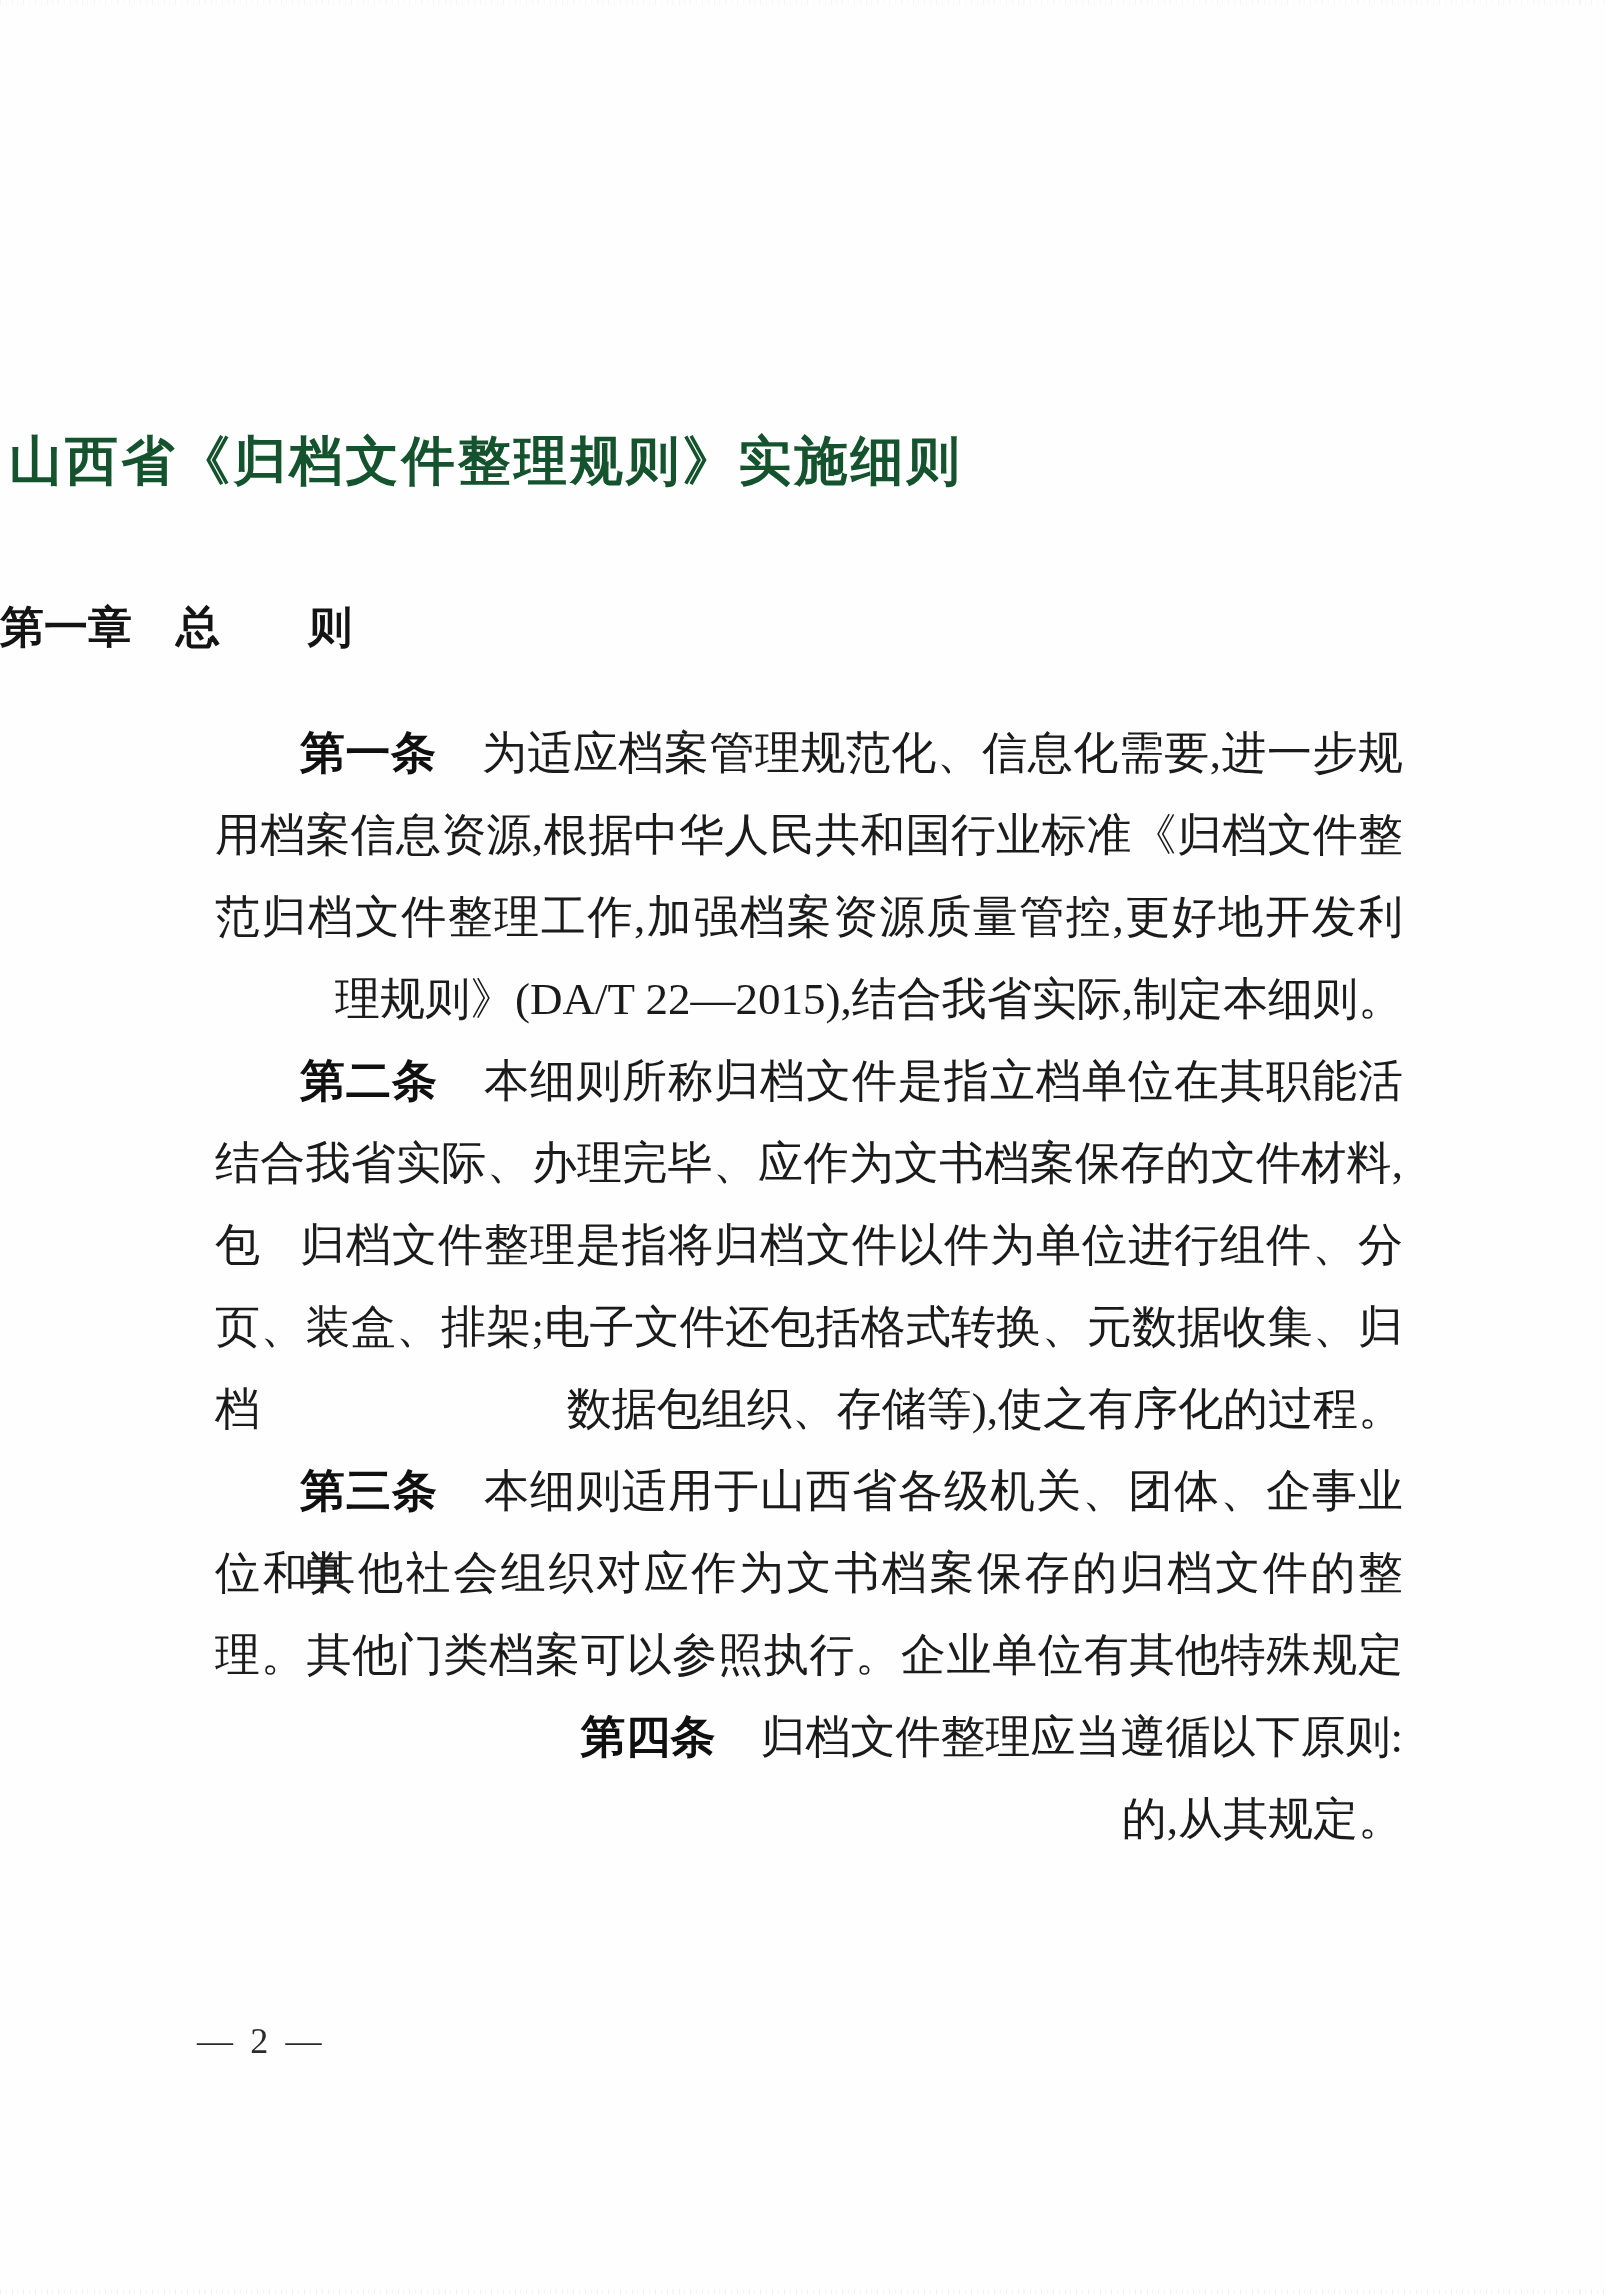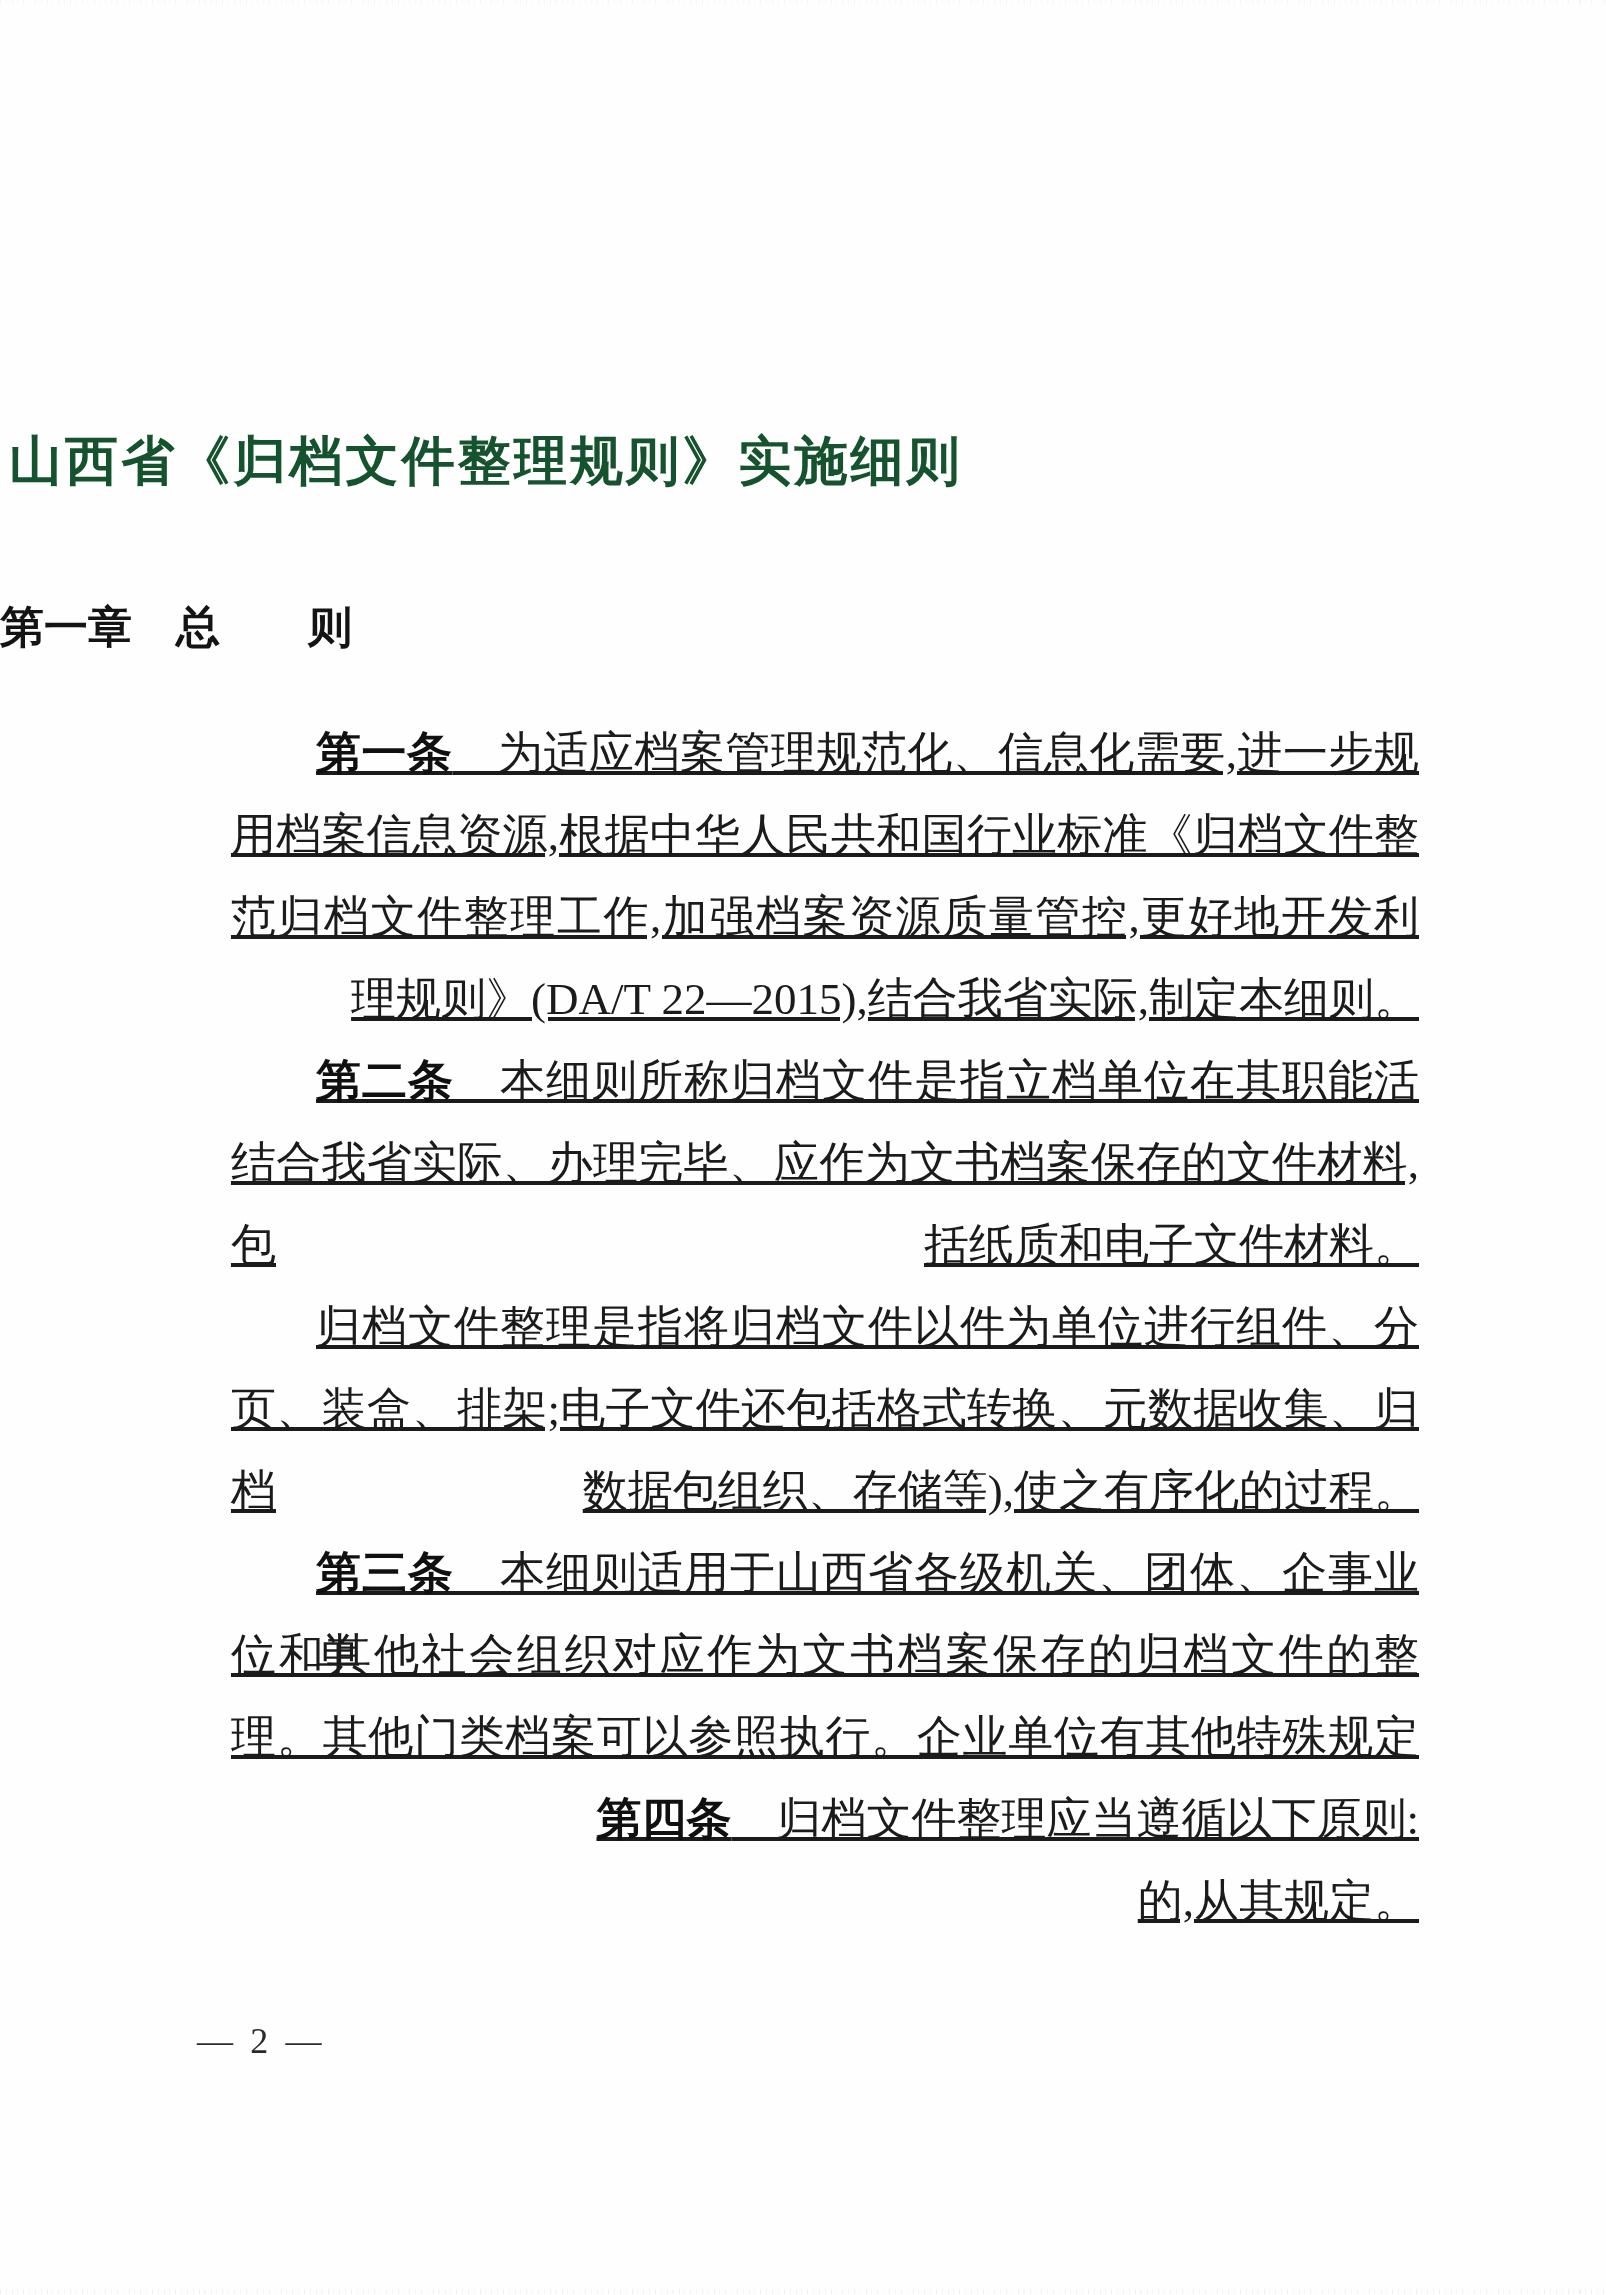--- a/index.html
+++ b/index.html
@@ -54,24 +54,23 @@
     text-align: left;
     font-family: "Liberation Sans", "DejaVu Sans", sans-serif;
     font-weight: 700;
     font-size: 44px;
     line-height: 56px;
     color: #141414;
     white-space: nowrap;
   }
   .body {
     position: absolute;
-    left: 231px;
+    left: 215px;
     top: 712px;
     width: 1188px;
-    text-decoration: underline;
   }
   .bline {
     margin: 0;
     padding: 0;
     height: 82px;
     line-height: 82px;
     font-size: 45px;
     font-family: "Liberation Serif", "DejaVu Serif", serif;
     color: #1b1b1b;
     text-align: right;
@@ -108,21 +107,20 @@
 
   <h2 class="chapter">第一章　总　　则</h2>
 
   <div class="body" id="body-lines">
       <p class="bline indent fill"><b class="clause">第一条</b>　为适应档案管理规范化、信息化需要,进一步规</p>
       <p class="bline fill">用档案信息资源,根据中华人民共和国行业标准《归档文件整</p>
       <p class="bline fill">范归档文件整理工作,加强档案资源质量管控,更好地开发利</p>
       <p class="bline">理规则》(DA/T 22—2015),结合我省实际,制定本细则。</p>
       <p class="bline indent fill"><b class="clause">第二条</b>　本细则所称归档文件是指立档单位在其职能活</p>
       <p class="bline fill">结合我省实际、办理完毕、应作为文书档案保存的文件材料,包</p>
-      <p class="bline">括纸质和电子文件材料。</p>
       <p class="bline indent fill">归档文件整理是指将归档文件以件为单位进行组件、分</p>
       <p class="bline fill">页、装盒、排架;电子文件还包括格式转换、元数据收集、归档</p>
       <p class="bline">数据包组织、存储等),使之有序化的过程。</p>
       <p class="bline indent fill"><b class="clause">第三条</b>　本细则适用于山西省各级机关、团体、企事业单</p>
       <p class="bline fill">位和其他社会组织对应作为文书档案保存的归档文件的整</p>
       <p class="bline fill">理。其他门类档案可以参照执行。企业单位有其他特殊规定</p>
       <p class="bline indent"><b class="clause">第四条</b>　归档文件整理应当遵循以下原则:</p>
       <p class="bline">的,从其规定。</p>
     </div>
 

